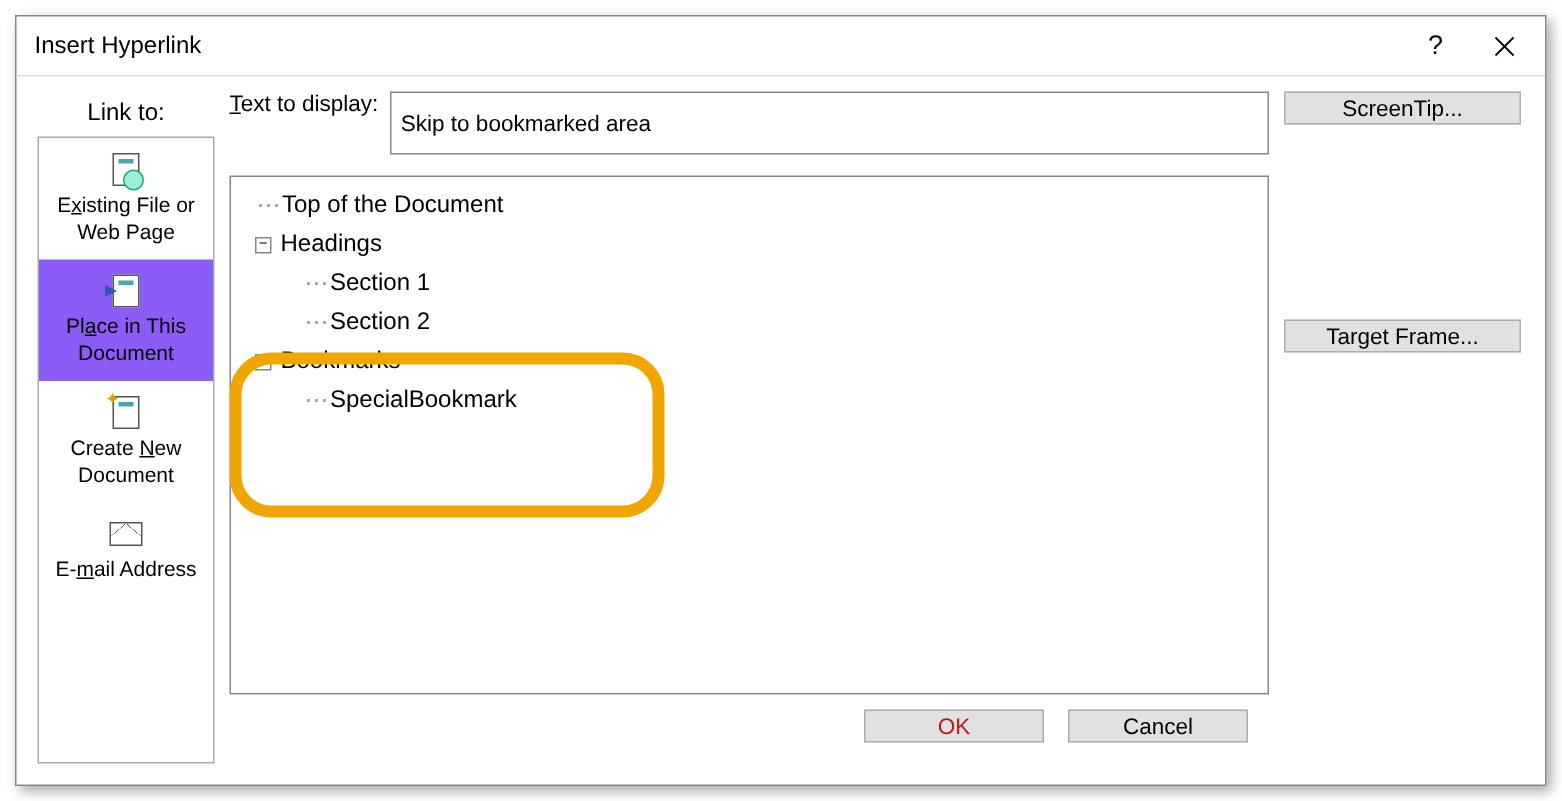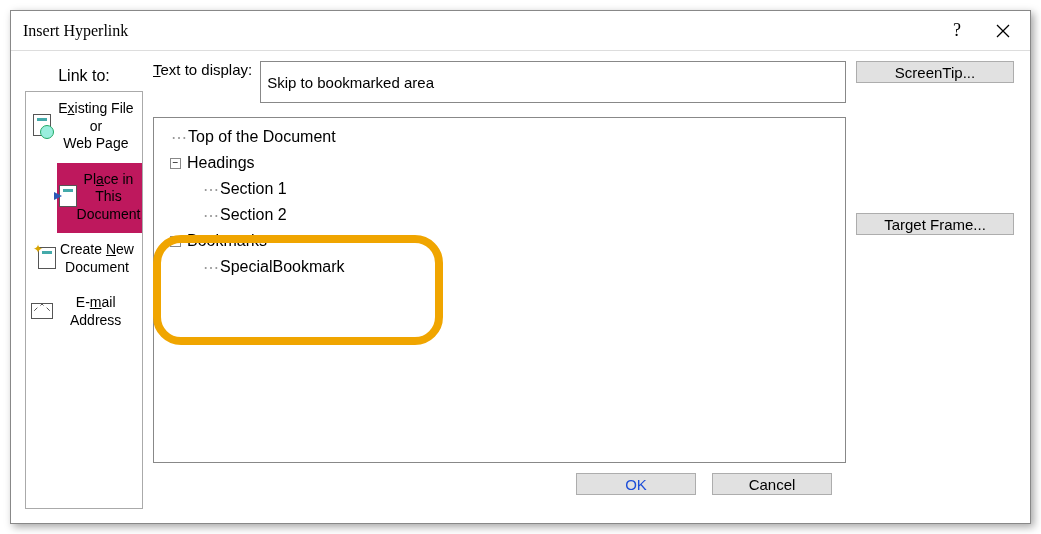--- a/index.html
+++ b/index.html
@@ -20,21 +20,20 @@
     position: relative;
     display: flex;
     flex-direction: column;
   }
   .titlebar {
     height: 40px;
     display: flex;
     align-items: center;
     padding: 0 4px 0 12px;
     border-bottom: 1px solid #ddd;
-    font-family: Liberation Serif, serif;
   }
   .titlebar .title { flex: 1; font-size: 16px; }
   .titlebar .help-btn, .titlebar .close-btn {
     width: 46px;
     height: 38px;
     display: flex;
     align-items: center;
     justify-content: center;
     cursor: pointer;
     font-size: 18px;
@@ -57,32 +56,31 @@
     padding: 6px 0 6px 0;
   }
   .linkto-list {
     border: 1px solid #aaa;
     width: 118px;
     flex: 1;
     background: #fff;
   }
   .linkto-item {
     display: flex;
-    flex-direction: row;
+    flex-direction: column;
     align-items: center;
     justify-content: center;
     padding: 8px 4px 10px 4px;
     text-align: center;
     font-size: 14px;
     line-height: 1.25;
     cursor: pointer;
   }
   .linkto-item.selected {
-    background: #be185d;
-    margin-left: 31px;
+    background: #8b5cf6;
   }
   .linkto-item .icon-wrap {
     width: 26px; height: 26px;
     margin-bottom: 2px;
     display: flex; align-items: center; justify-content: center;
   }
   .underline-accel { text-decoration: underline; }
   .center-panel {
     flex: 1;
     display: flex;
@@ -148,21 +146,21 @@
   .btn {
     height: 22px;
     border: 1px solid #adadad;
     background: #e1e1e1;
     font-size: 15px;
     font-family: inherit;
     cursor: pointer;
     padding: 0 14px;
   }
   .btn:disabled {
-    color: #1d4ed8;
+    color: #b91c1c;
     cursor: default;
   }
   .btn-wide { width: 158px; }
   .right-panel .spacer { height: 110px; }
   .bottom-bar {
     display: flex;
     justify-content: flex-end;
     gap: 16px;
     padding: 10px 14px 14px 0;
   }

